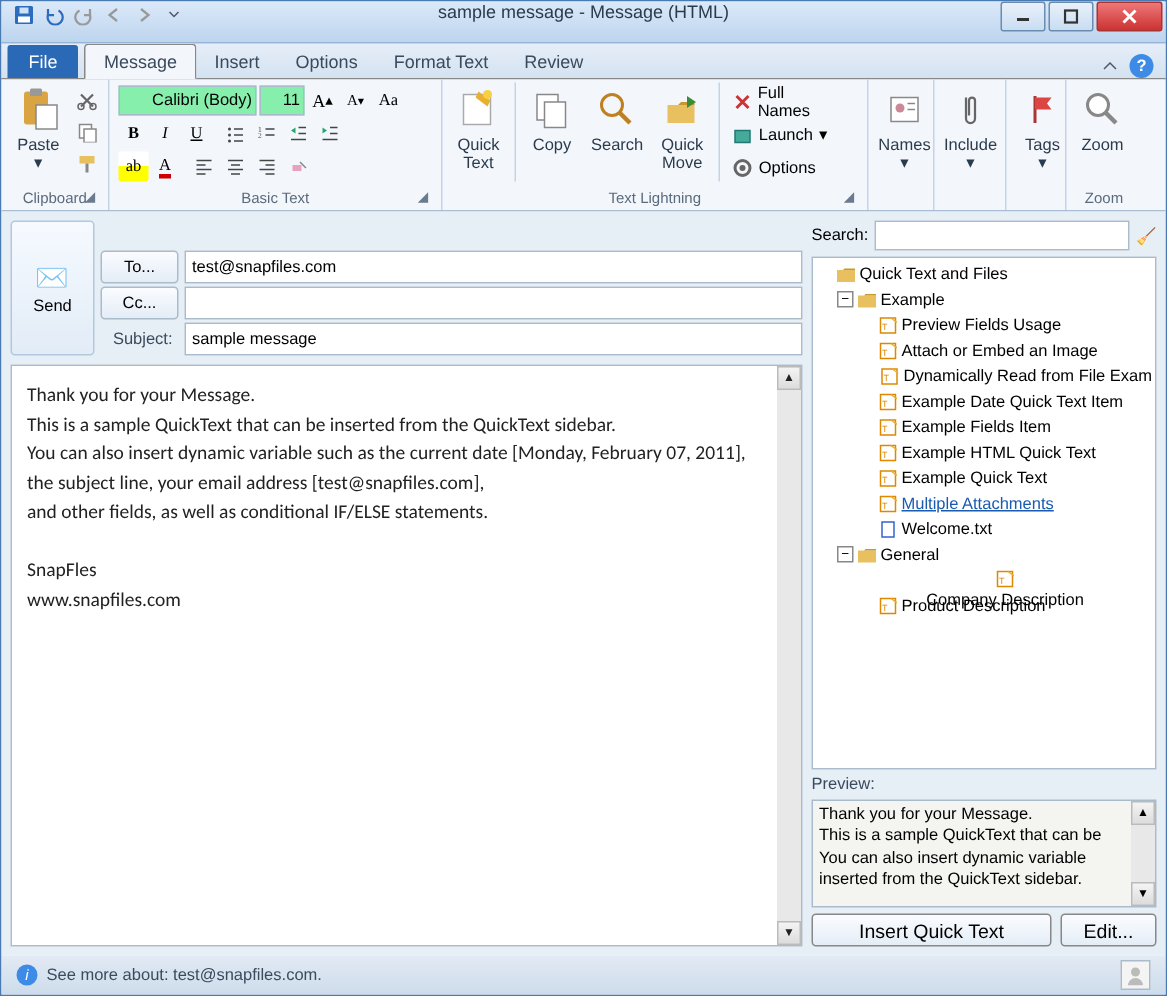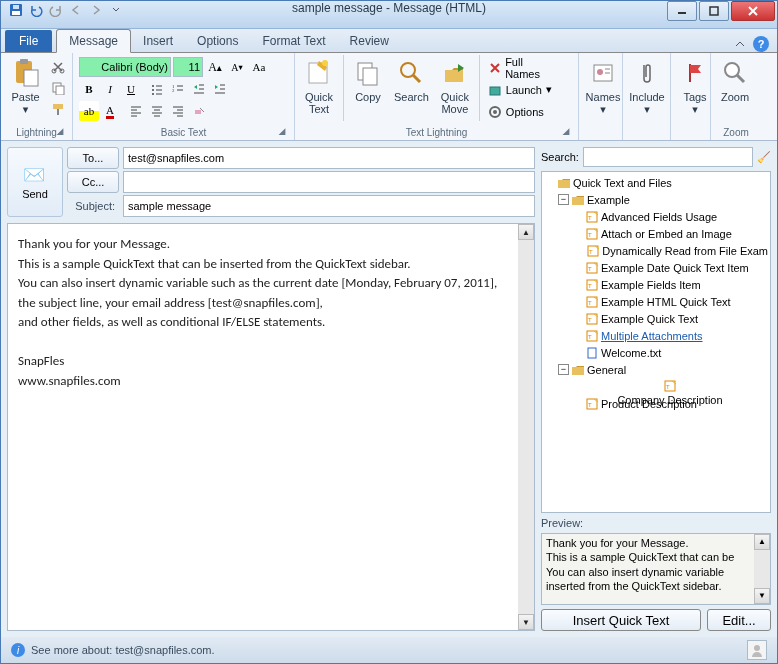--- a/index.html
+++ b/index.html
@@ -32,21 +32,21 @@
 .font-row { display: flex; gap: 2px; align-items: center; }
 .font-sel { border: 1px solid #abc; background: #86efac; height: 20px; font-size: 11px; padding: 0 2px; text-align: right; }
 .fmt-row { display: flex; gap: 1px; margin-top: 2px; }
 .fmtbtn { width: 20px; height: 20px; display: flex; align-items: center; justify-content: center; cursor: pointer; border-radius: 2px; font-family: "Times New Roman", serif; }
 .menubtn { height: 21px; display: flex; align-items: center; gap: 4px; padding: 0 4px; cursor: pointer; border-radius: 2px; font-size: 11px; }
 .content { flex: 1; display: flex; background: #e6eef6; padding: 6px; gap: 6px; overflow: hidden; }
 .left { flex: 1; display: flex; flex-direction: column; gap: 2px; }
 .hdr-rows { display: flex; gap: 4px; }
 .send-col { display: flex; flex-direction: column; align-items: center; justify-content: center; gap: 2px; border: 1px solid #b4c8dd; background: linear-gradient(#f6faff,#e2ecf7); width: 56px; border-radius: 3px; cursor: pointer; padding: 6px 0; }
 .send-icon { font-size: 18px; }
-.hdr-fields { flex: 1; display: flex; flex-direction: column; gap: 2px; }
+.hdr-fields { flex: 1; display: flex; flex-direction: column; gap: 2px; margin-top: 20px; }
 .hdr-row { display: flex; gap: 4px; align-items: center; }
 .hdr-btn { width: 52px; height: 22px; border: 1px solid #abc; background: linear-gradient(#fafcff,#e4edf6); border-radius: 3px; font-size: 11px; cursor: pointer; text-align: center; display: flex; align-items: center; justify-content: center; }
 .hdr-lbl { width: 52px; font-size: 11px; text-align: right; padding-right: 4px; color: #3a4b5d; }
 .hdr-input { flex: 1; height: 22px; border: 1px solid #abc; background: #fff; font-size: 11px; padding: 0 4px; }
 .body-area { flex: 1; background: #fff; border: 1px solid #abc; margin-top: 4px; padding: 10px; font-size: 13px; line-height: 1.5; color: #222; position: relative; overflow-y: auto; font-family: Calibri, sans-serif; }
 .body-scroll { position: absolute; right: 0; top: 0; width: 16px; height: 100%; background: #e8e8e8; }
 .body-scroll-up, .body-scroll-dn { width: 16px; height: 16px; background: linear-gradient(#f4f4f4,#dcdcdc); border: 1px solid #bbb; display: flex; align-items: center; justify-content: center; font-size: 8px; position: absolute; cursor: pointer; }
 .body-scroll-dn { bottom: 0; }
 .right { width: 230px; display: flex; flex-direction: column; gap: 4px; }
 .search-row { display: flex; align-items: center; gap: 4px; }
@@ -174,21 +174,21 @@
             </div>
           <div class="smbtn">
               <svg width="14" height="14">
                 <rect x="2" y="2" width="10" height="5" fill="#e8c060"></rect>
                 <path d="M7 7 L7 13" stroke="#888" stroke-width="2"></path>
               </svg>
             </div>
         </div>
       </div>
       <div class="rgroup-label">
-          <span>Lightning</span>
+          <span>Clipboard</span>
           <span class="dlaunch">◢</span>
         </div>
     </div>
 
     <div class="rgroup" style="width:222px">
       <div class="rgroup-body" style="flex-direction:column;gap:0;padding:2px">
         <div class="font-row">
           <input class="font-sel" style="width: 92px;" value="Calibri (Body)">
           <input class="font-sel" style="width: 30px;" value="11">
           <div class="fmtbtn" style="font-size:12px">A<sup>▴</sup></div>
@@ -480,21 +480,21 @@
           </div>
           <div class="tree-node" style="padding-left: 28px;">
             <span style="width:11px"></span>
             <span class="tree-icon">
               <svg width="12" height="12">
                 <rect x="1" y="1" width="10" height="10" fill="#fff" stroke="#d80"></rect>
                 <text x="2" y="9" font-size="6" fill="#d80">T</text>
                 <path d="M8 1 L12 4" stroke="#e8b030"></path>
               </svg>
             </span>
-            <span>Advanced Fields Usage</span>
+            <span>Preview Fields Usage</span>
           </div>
           <div class="tree-node" style="padding-left: 28px;">
             <span style="width:11px"></span>
             <span class="tree-icon">
               <svg width="12" height="12">
                 <rect x="1" y="1" width="10" height="10" fill="#fff" stroke="#d80"></rect>
                 <text x="2" y="9" font-size="6" fill="#d80">T</text>
                 <path d="M8 1 L12 4" stroke="#e8b030"></path>
               </svg>
             </span>

